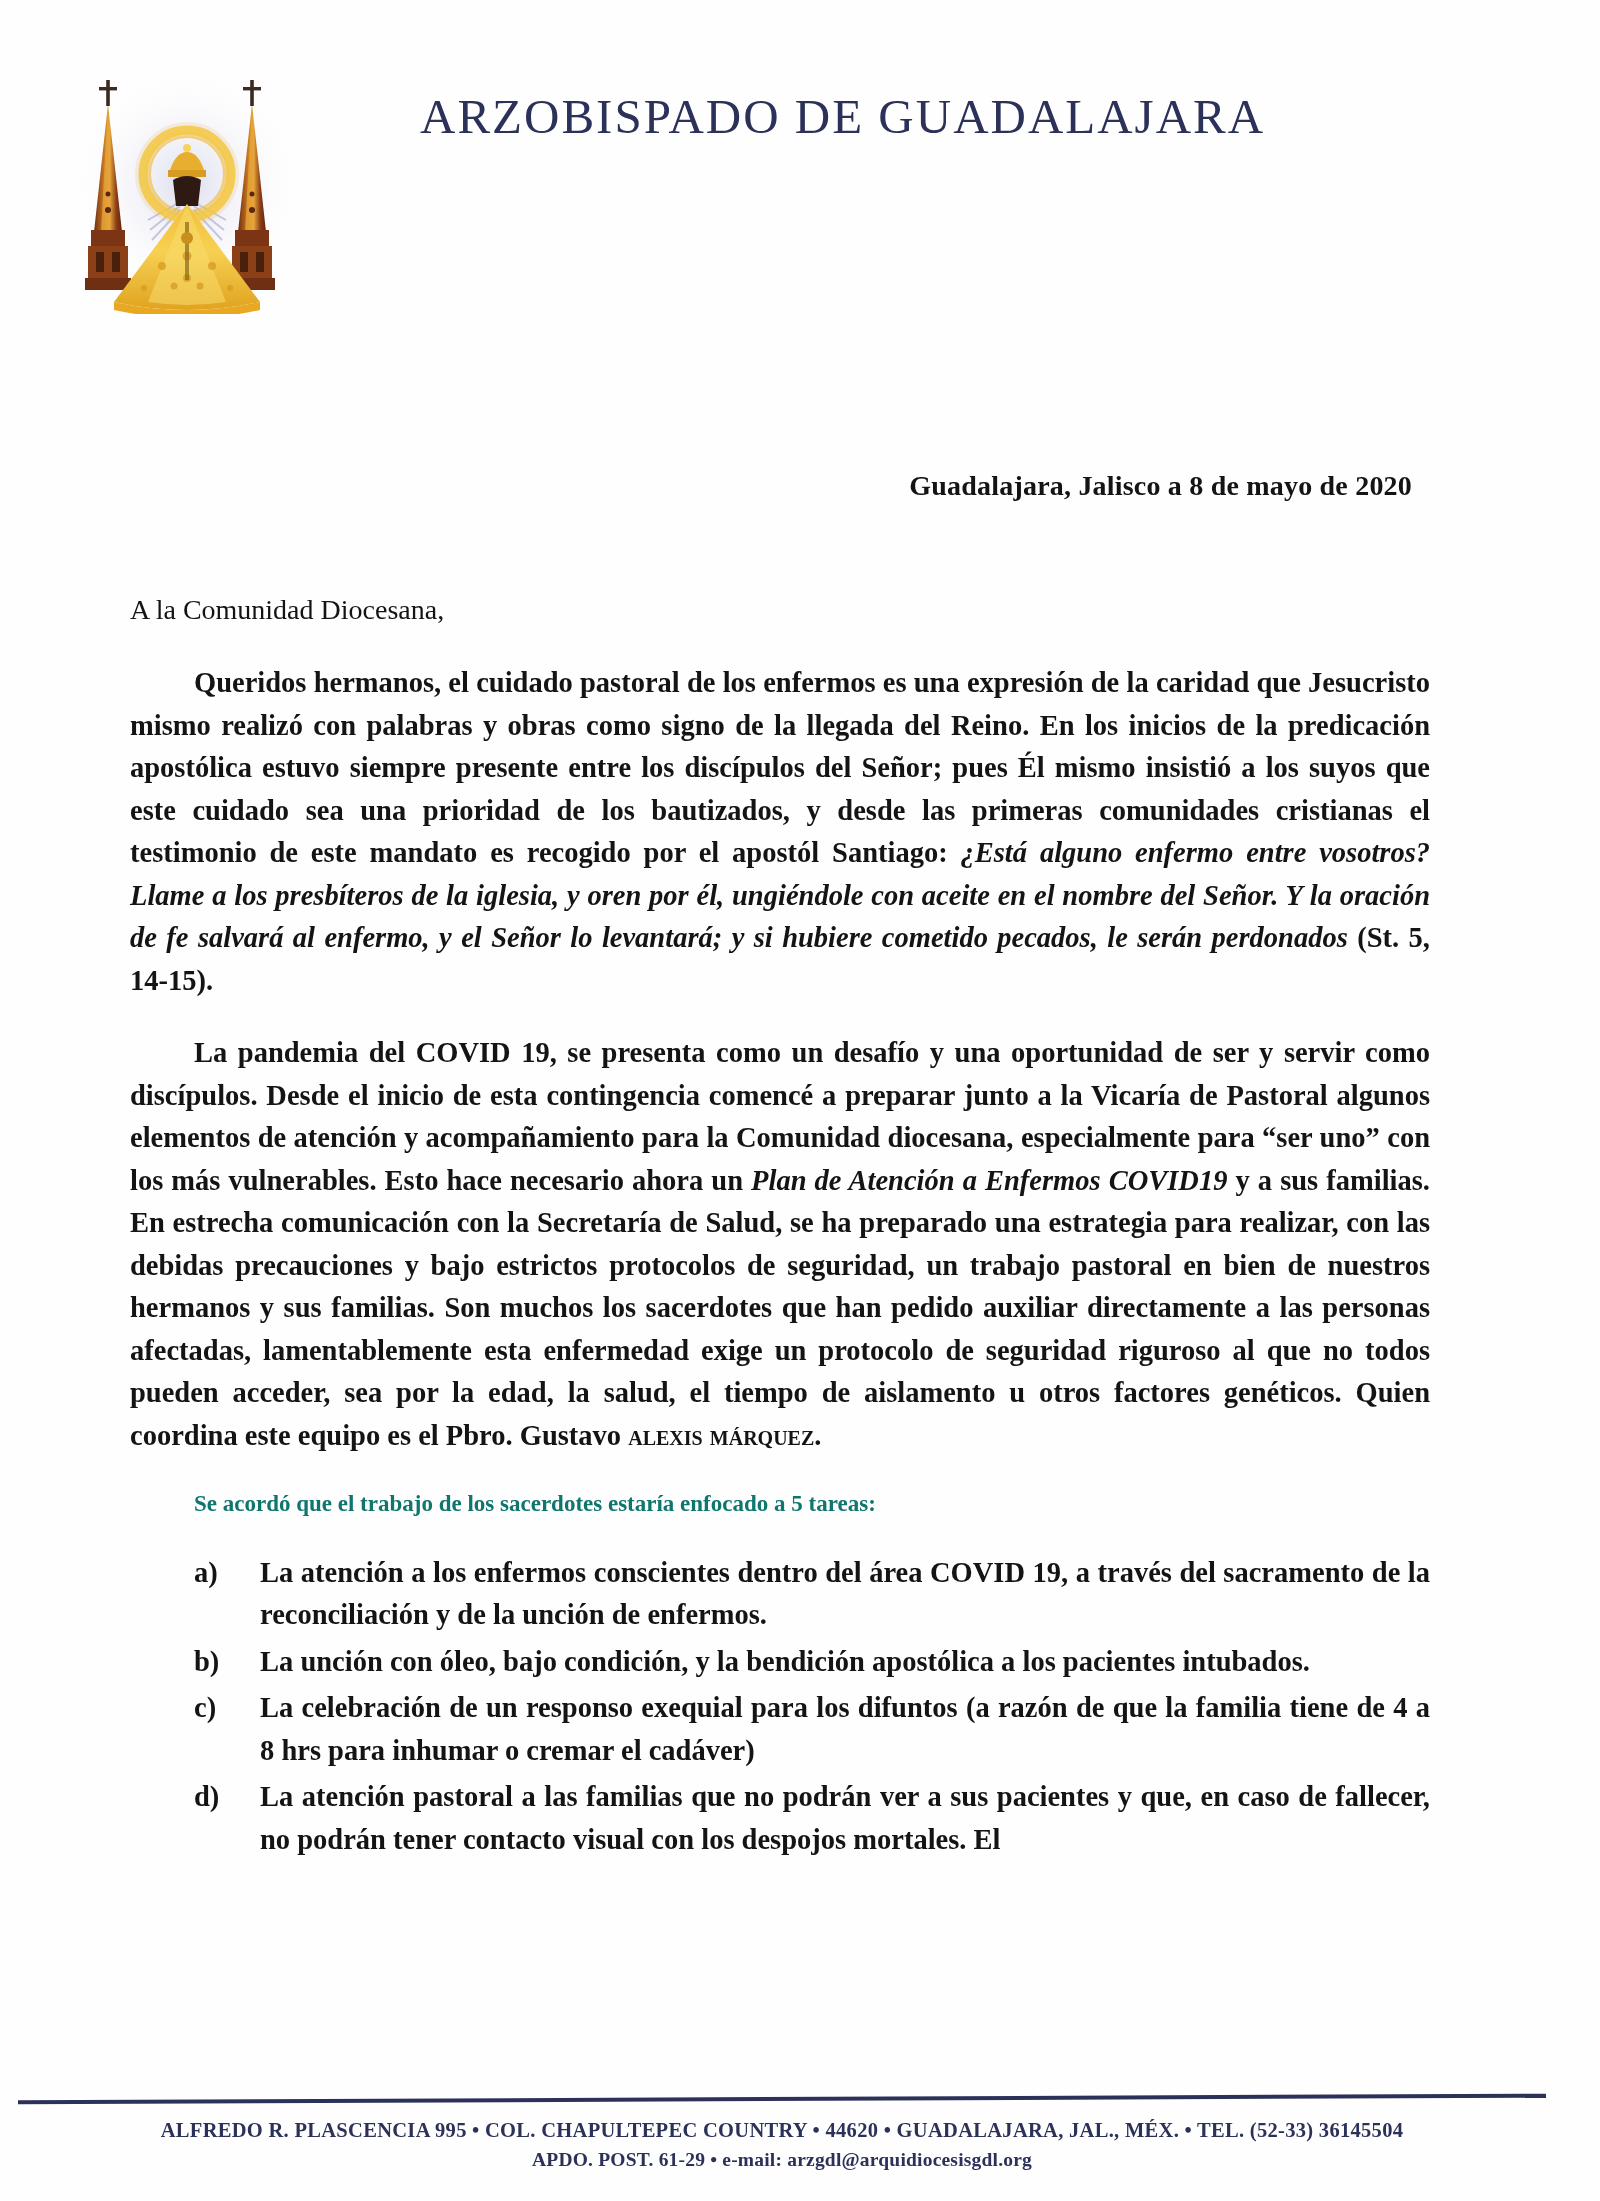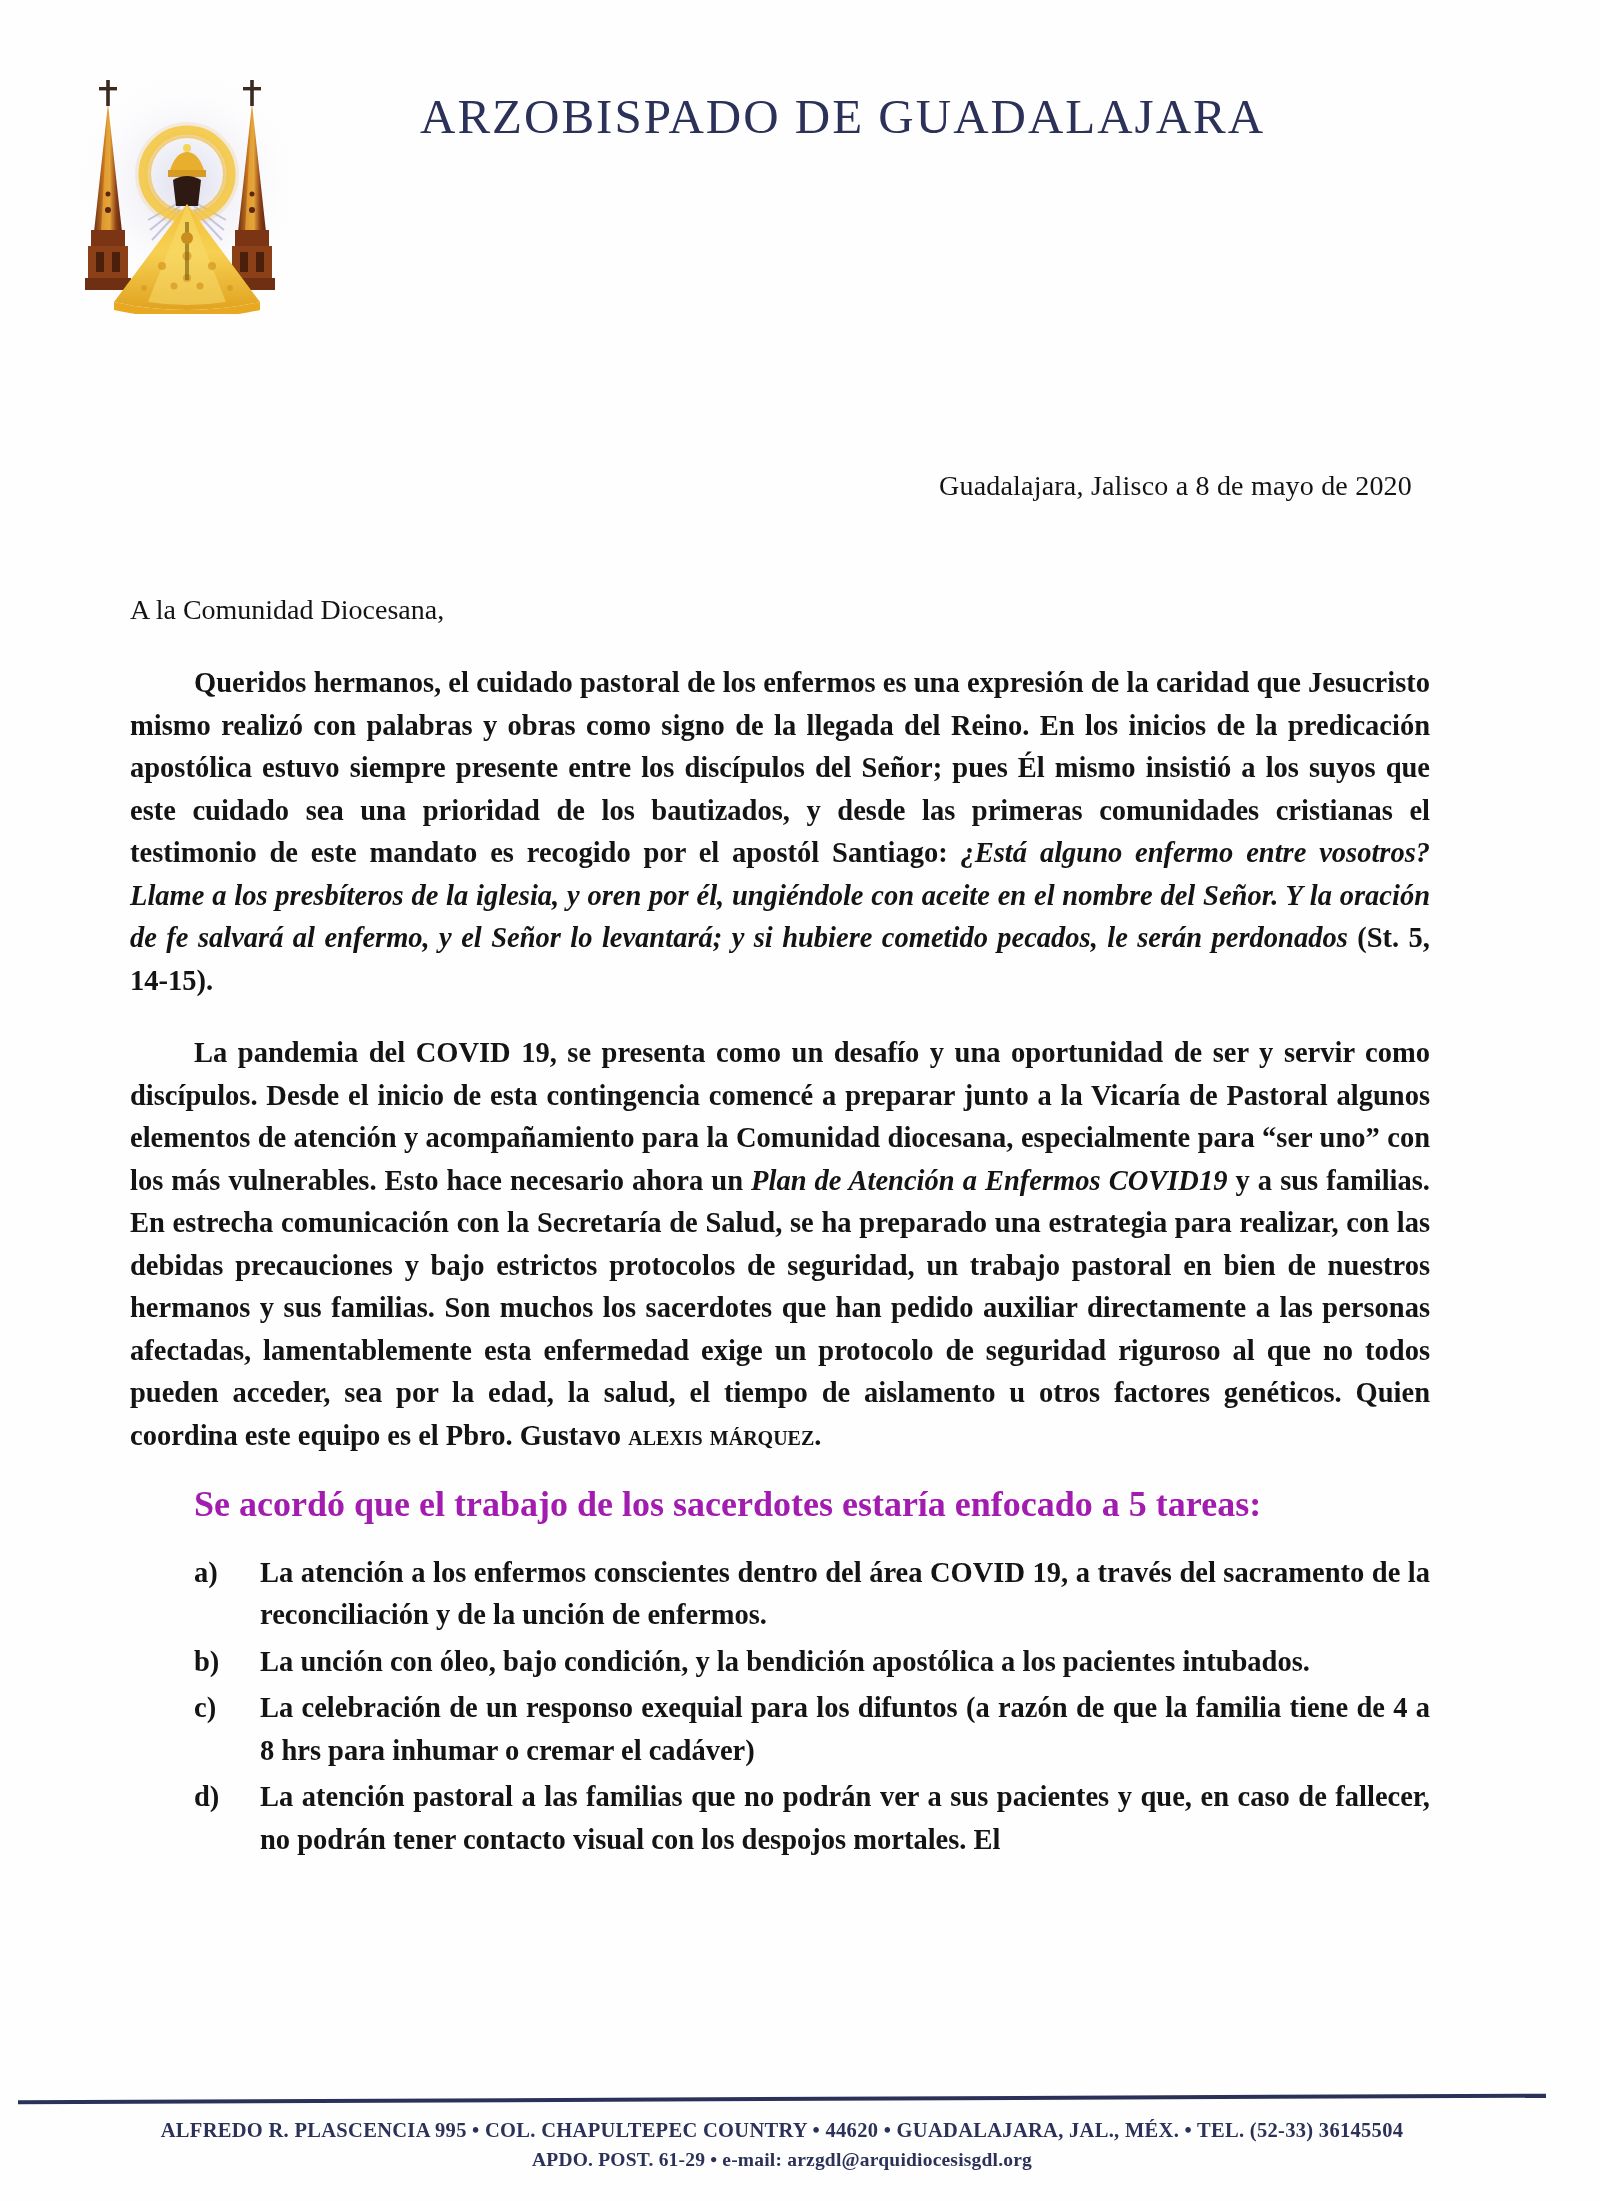--- a/index.html
+++ b/index.html
@@ -52,21 +52,21 @@
   
   .body-area {
     position: absolute;
     left: 130px;
     top: 470px;
     width: 1300px;
   }
   .dateline {
     text-align: right;
     font-size: 28px;
-    font-weight: 400;
+    font-weight: 700;
     letter-spacing: 0.2px;
     color: #141414;
     margin: 0 0 92px 0;
     padding-right: 18px;
   }
   .salutation {
     font-size: 28px;
     font-weight: 400;
     color: #141414;
     margin: 0 0 36px 0;
@@ -81,24 +81,24 @@
     margin: 0 0 30px 0;
     text-indent: 64px;
   }
   p.para.tight { margin-bottom: 26px; }
   .ital { font-style: italic; }
   .smallcaps {
     font-variant: small-caps;
     text-transform: lowercase;
   }
   .intro-line {
-    font-size: 36px;
+    font-size: 23px;
     font-weight: 700;
     line-height: 42.5px;
-    color: #a21caf;
+    color: #0f766e;
     text-indent: 64px;
     margin: 18px 0 26px 0;
   }
 
   
   ol.tasks {
     list-style: none;
     margin: 0;
     padding: 0 0 0 64px;
   }

